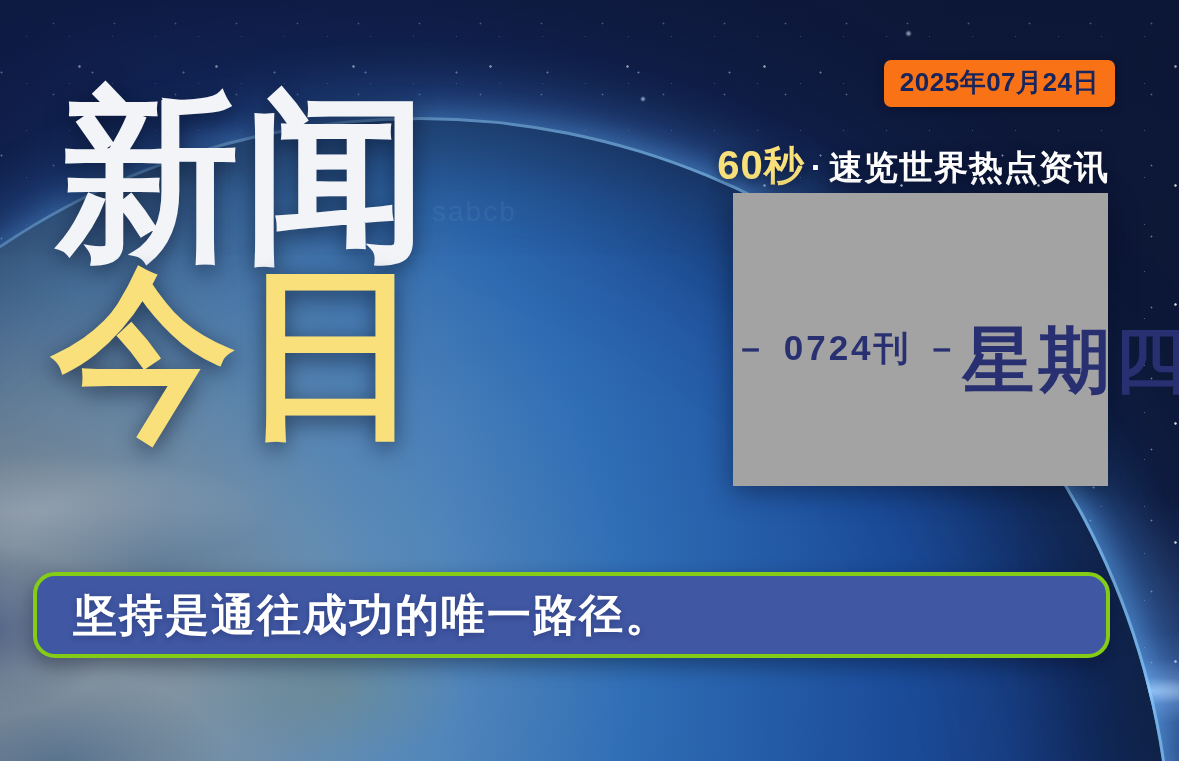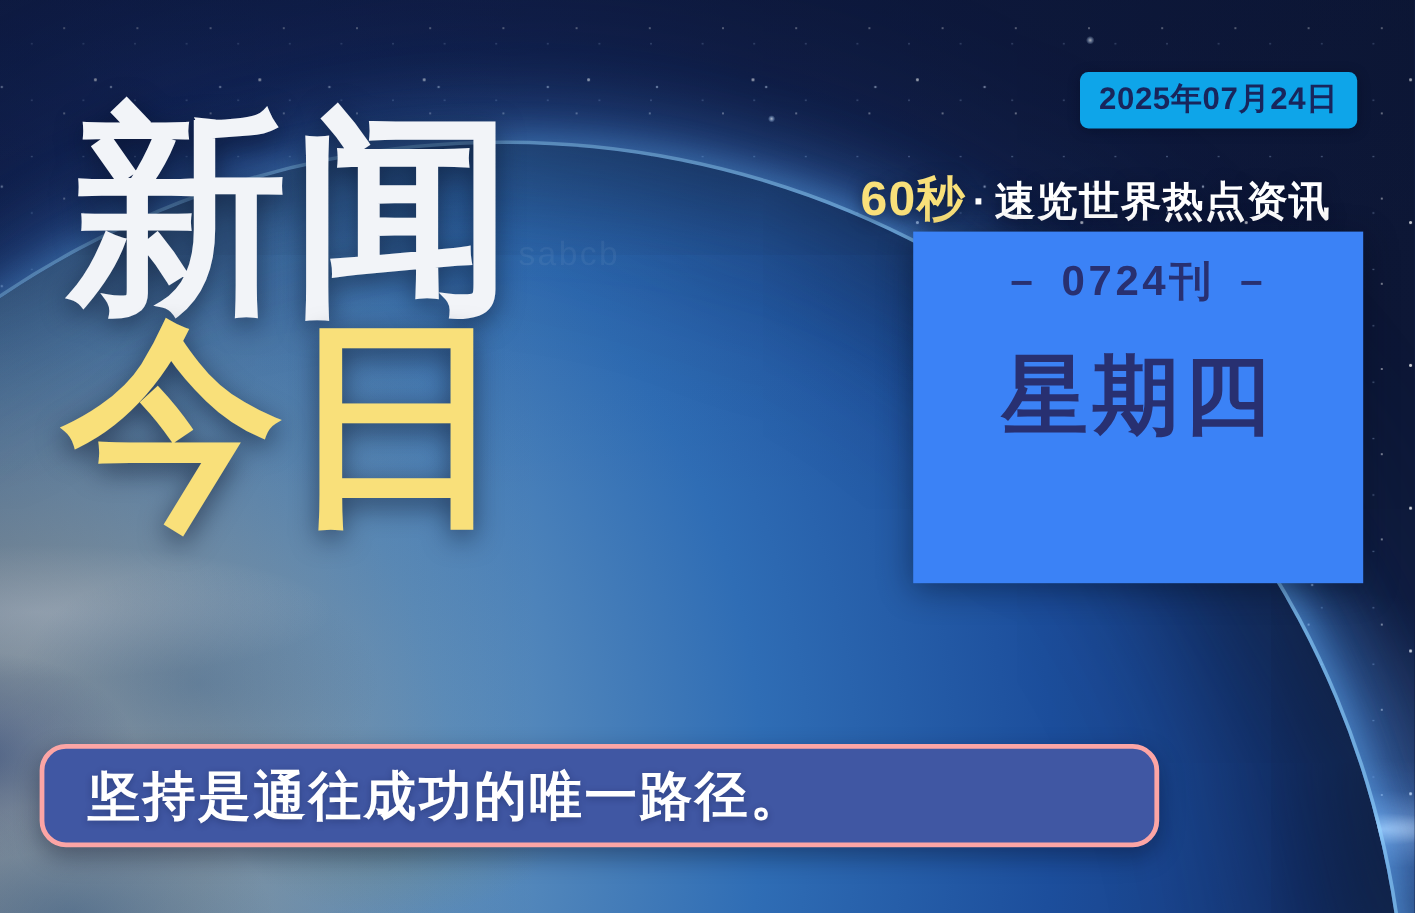--- a/index.html
+++ b/index.html
@@ -163,23 +163,23 @@
     display: block;
     font-size: 184px;
     text-shadow: 0 6px 22px rgba(5,12,35,0.55);
   }
   .headline .line-1 { color: #f9e07a; }
   .headline .line-2 { color: #f2f4f8; margin-top: 2px; margin-left: 4px; }
 
   
   .date-badge {
     position: absolute;
-    right: 48px;
+    right: 64px;
     top: 60px;
-    background: #0ea5e9;
+    background: #f97316;
     color: #18255c;
     font-size: 26px;
     font-weight: 700;
     padding: 5px 16px 7px 16px;
     border-radius: 7px;
     letter-spacing: 0.5px;
     box-shadow: 0 2px 10px rgba(4,10,30,0.35);
   }
 
   .tagline {
@@ -195,30 +195,29 @@
   .tagline .secs { color: #f9e07a; font-size: 40px; }
   .tagline .dot  { color: #ffffff; padding: 0 6px; }
   .tagline .txt  { color: #ffffff; text-align: right; }
 
   .day-card {
     position: absolute;
     left: 733px;
     top: 193px;
     width: 375px;
     height: 293px;
-    background: #3b82f6;
+    background: #a3a3a3;
     color: #283071;
     box-shadow: 0 6px 26px rgba(4,10,32,0.45);
     display: flex;
-    flex-direction: column;
+    flex-direction: row;
     align-items: center;
     justify-content: flex-start;
     padding-top: 18px;
     box-sizing: border-box;
-    margin-left: 28px;
   }
   .issue {
     font-size: 35px;
     font-weight: 700;
     letter-spacing: 3px;
     white-space: nowrap;
   }
   .weekday {
     font-size: 72px;
     font-weight: 800;
@@ -232,30 +231,29 @@
     letter-spacing: 4px;
     margin-top: 24px;
     white-space: nowrap;
   }
 
   
   .quote-bar {
     position: absolute;
     left: 33px;
     top: 572px;
-    width: 933px;
+    width: 1077px;
     height: 86px;
     box-sizing: border-box;
     background: #4057a3;
-    border: 4px solid #fca5a5;
+    border: 4px solid #84cc16;
     border-radius: 22px;
     display: flex;
     align-items: center;
     box-shadow: 0 8px 20px rgba(4,10,32,0.40);
-    margin-top: 48px;
   }
   .quote-text {
     color: #ffffff;
     font-size: 44px;
     font-weight: 800;
     letter-spacing: 2px;
     padding-left: 36px;
     white-space: nowrap;
     text-shadow: 0 2px 6px rgba(10,20,60,0.30);
   }

